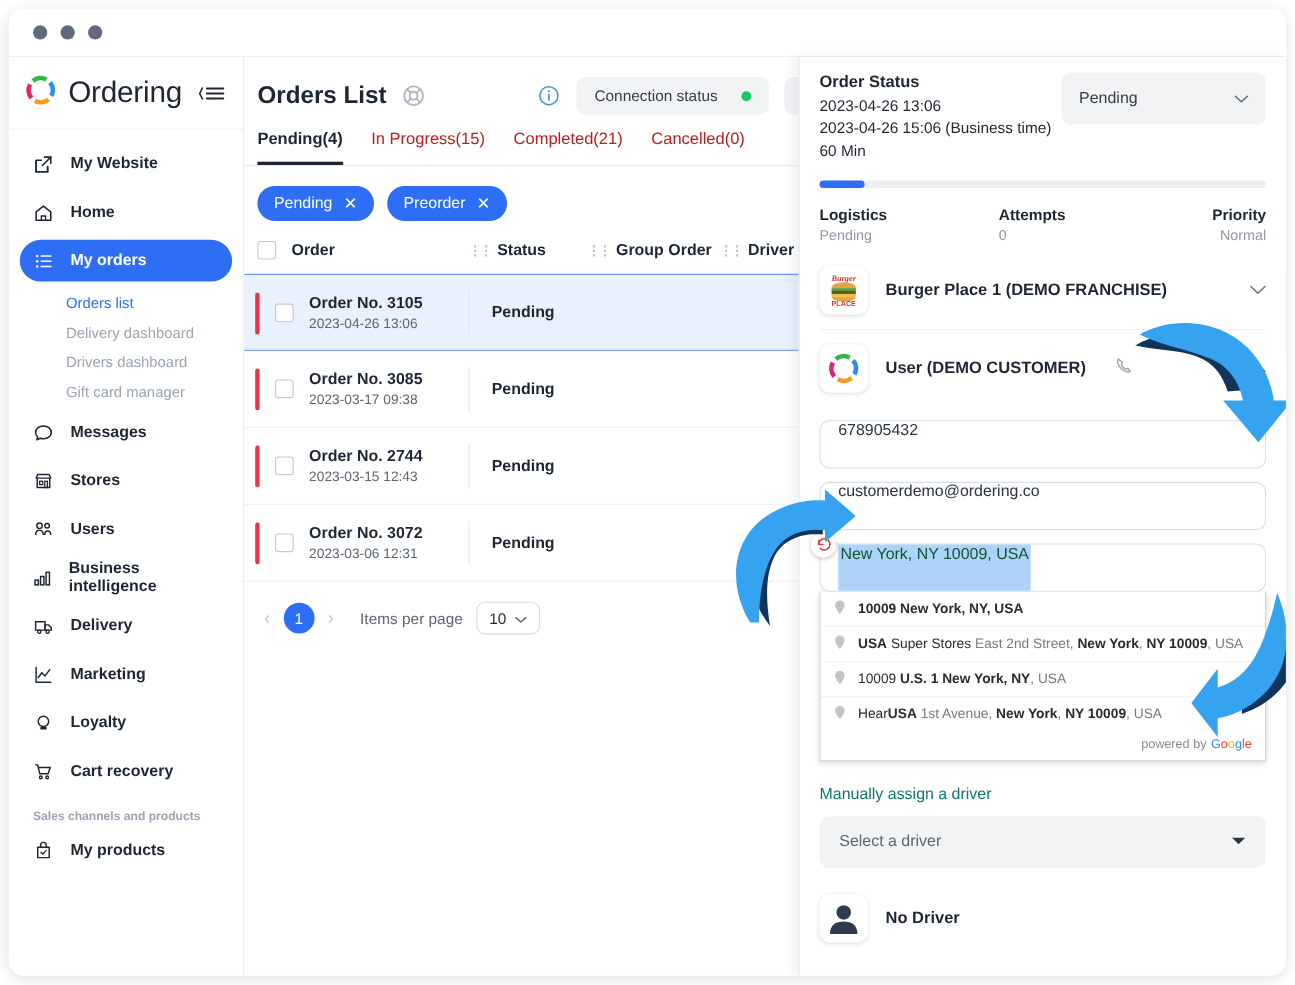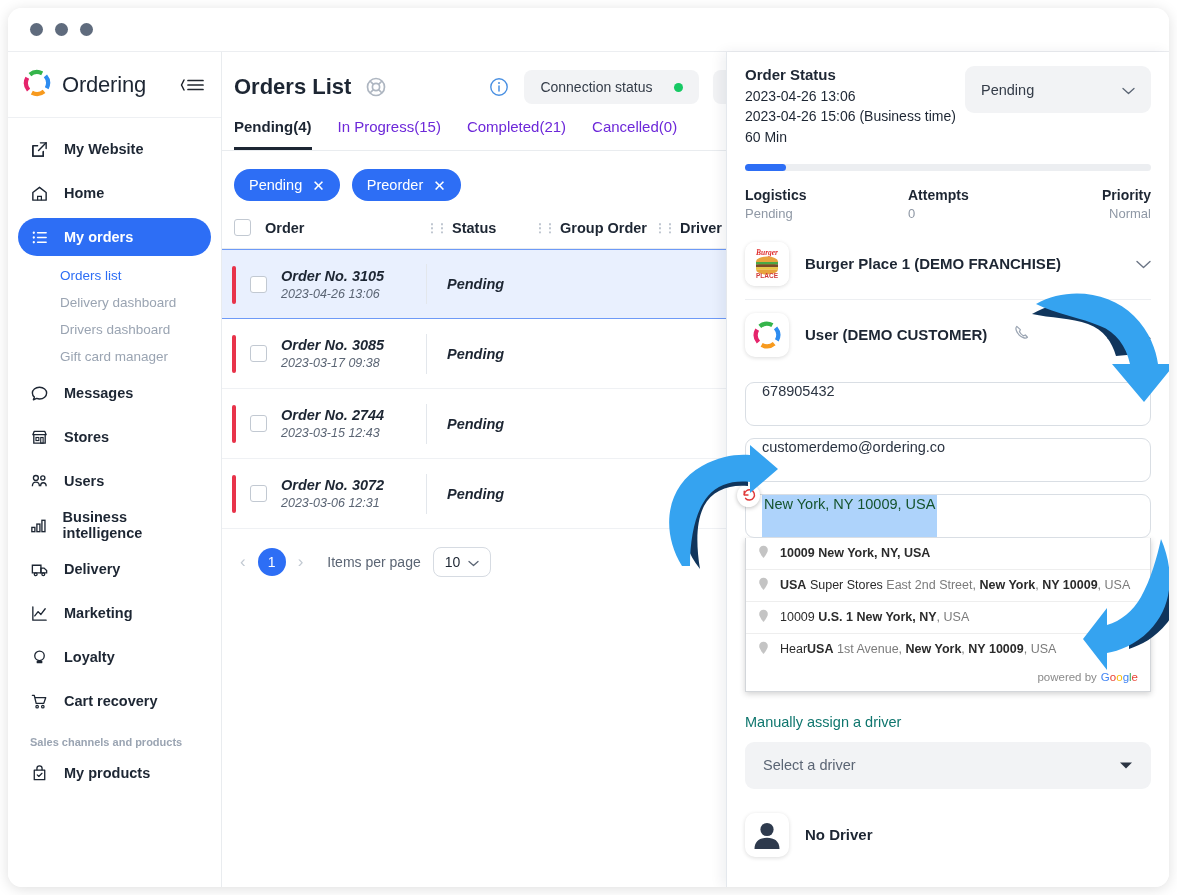--- a/index.html
+++ b/index.html
@@ -40,21 +40,21 @@
     padding-top: 0;
     position: relative;
   }
   .brand {
     height: 66px;
     display: flex; align-items: center;
     padding: 0 16px 0 14px;
     gap: 10px;
     border-bottom: 1px solid #eef0f3;
   }
-  .brand-name { font-size: 22px; color: #1d2633; font-weight: 400; letter-spacing: -0.2px; }
+  .brand-name { font-size: 27px; color: #1d2633; font-weight: 400; letter-spacing: -0.2px; }
   .collapse-btn { margin-left: auto; display: flex; align-items: center; color: #20262e; }
 
   .nav { padding: 12px 10px 0 10px; }
   .nav-item {
     display: flex; align-items: center; gap: 14px;
     height: 38px; padding: 0 10px;
     border-radius: 19px;
     color: #1d2633; font-size: 14.5px; font-weight: bold;
     margin-bottom: 6px;
     cursor: pointer;
@@ -76,21 +76,21 @@
   .page-title { font-size: 22px; font-weight: bold; color: #1d2633; }
   .head-icon { width: 22px; height: 22px; display:flex; align-items:center; justify-content:center; }
   .chip-btn {
     background: #f2f3f5; border-radius: 8px; padding: 9px 16px;
     font-size: 14px; color: #343c48; display:flex; align-items:center; gap:22px;
     white-space: nowrap; cursor: pointer;
   }
   .green-dot { width: 9px; height: 9px; border-radius: 50%; background: #17c964; }
 
   .tabs { display: flex; gap: 26px; padding: 14px 0 0 12px; border-bottom: 1px solid #e9ecef; margin-right: 0; }
-  .tab { font-size: 15px; color: #6d28d9; padding-bottom: 12px; cursor: pointer; white-space: nowrap; }
+  .tab { font-size: 15px; color: #b91c1c; padding-bottom: 12px; cursor: pointer; white-space: nowrap; }
   .tab.active { color: #1d2633; font-weight: bold; border-bottom: 3px solid #1d2633; }
 
   .filters { display: flex; gap: 12px; padding: 18px 0 0 12px; }
   .pill {
     background: #2d6ef5; color: #fff; border-radius: 20px;
     padding: 8px 15px; font-size: 14.5px; display: flex; align-items: center; gap: 10px;
     cursor: pointer;
   }
   .pill .x { font-size: 15px; line-height: 1; }
 
@@ -105,21 +105,21 @@
   }
   .col-order { width: 175px; padding-left: 14px; }
   .col-grip { display:inline-flex; align-items:center; gap:6px; }
   .grip { color: #b7bfca; font-size: 12px; letter-spacing: -2px; }
   .col-status { width: 108px; }
   .col-group { width: 120px; }
   .col-driver { width: 140px; }
 
   .row {
     position: relative; display: flex; align-items: center;
-    height: 70px; border-bottom: 1px solid #eff1f4; padding-left: 12px; font-style: italic;
+    height: 70px; border-bottom: 1px solid #eff1f4; padding-left: 12px;
   }
   .row.selected { background: #e9f0fe; border-top: 1px solid #6e9af7; border-bottom: 1px solid #6e9af7; }
   .row .bar { position: absolute; left: 10px; top: 16px; width: 4px; height: 38px; background: #e8334a; border-radius: 2px; }
   .row .chk { margin-left: 16px; }
   .ordercell { width: 160px; padding-left: 14px; border-right: 1px solid #e3e7ec; height: 40px; display: flex; flex-direction: column; justify-content: center; }
   .ord-no { font-size: 14.5px; font-weight: bold; color: #1d2633; }
   .ord-dt { font-size: 12.5px; color: #5b6574; margin-top: 3px; }
   .statuscell { font-size: 14.5px; font-weight: bold; color: #1d2633; padding-left: 20px; }
 
   .pager { display: flex; align-items: center; gap: 12px; padding: 18px 0 0 18px; }

